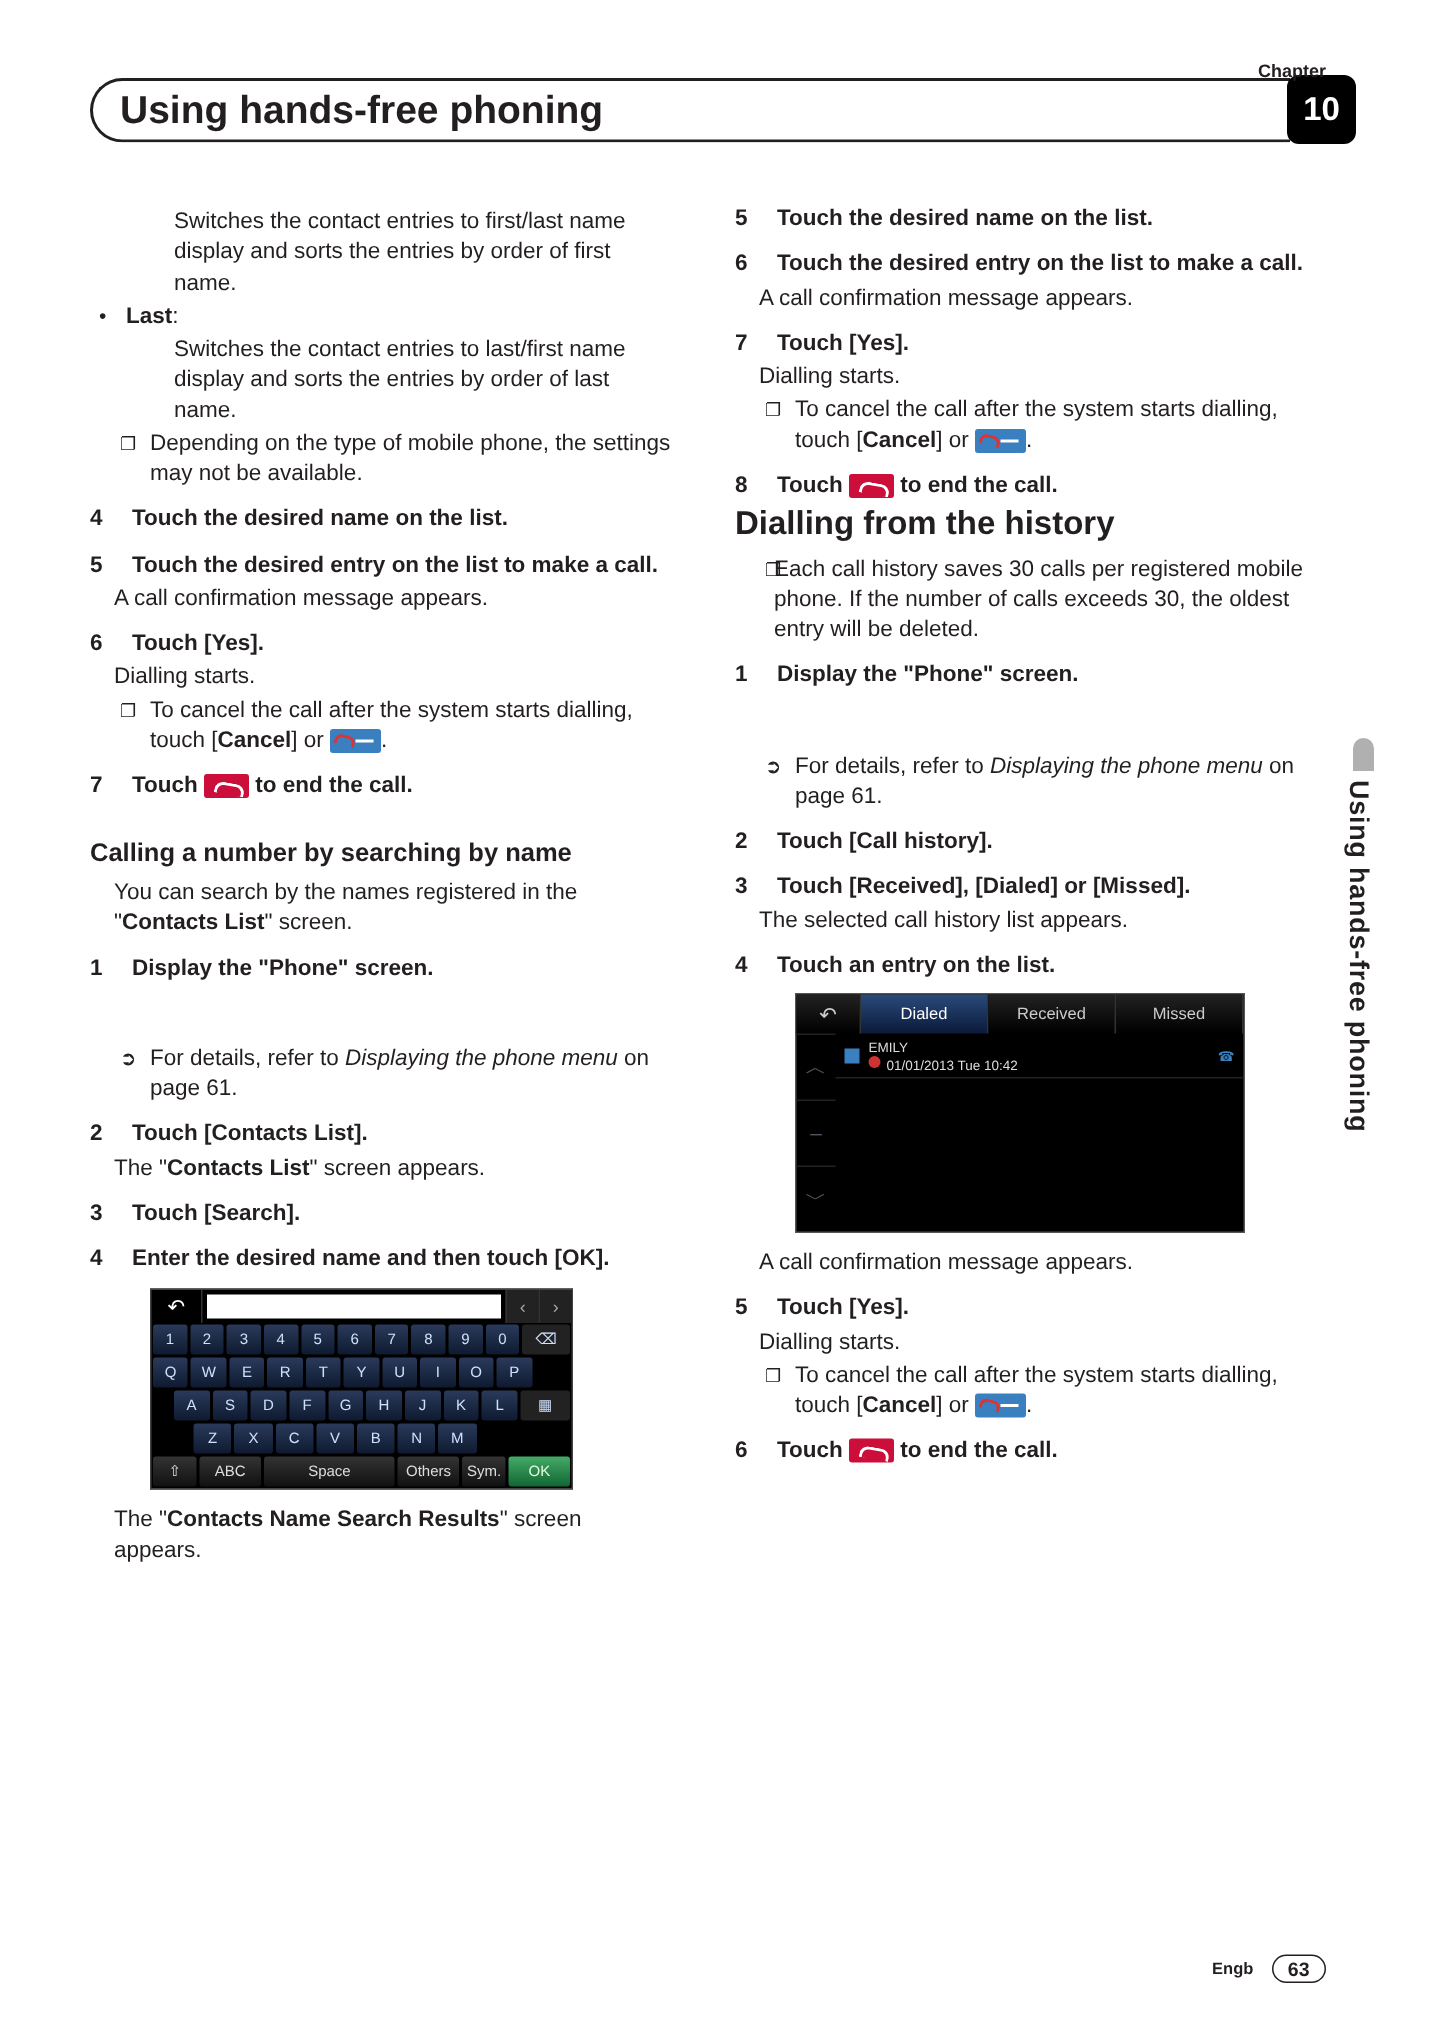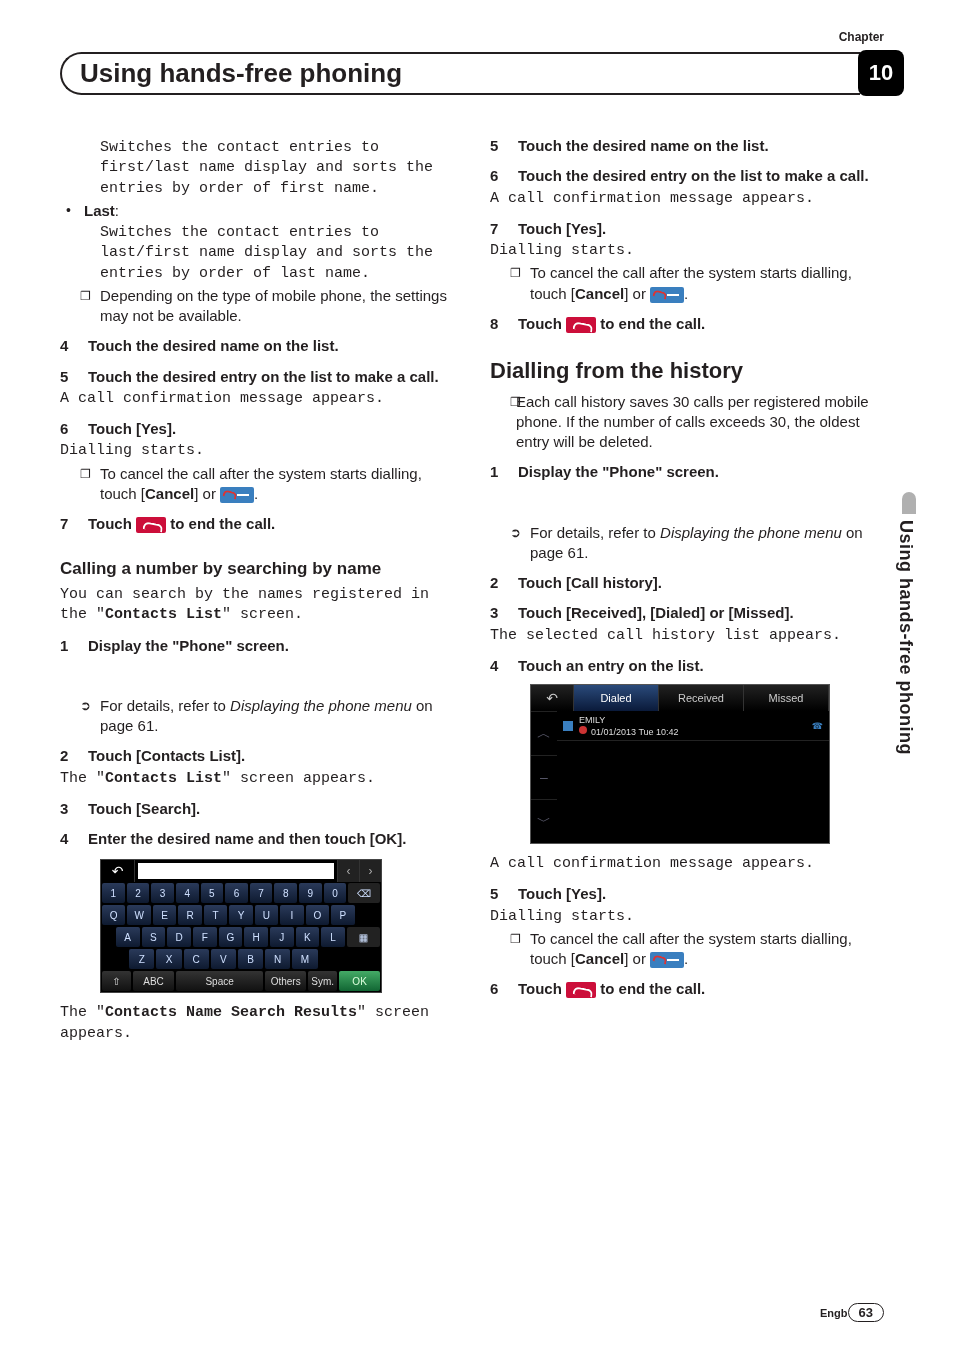--- a/index.html
+++ b/index.html
@@ -5,21 +5,21 @@
   * { box-sizing: border-box; margin: 0; padding: 0; }
   body {
     width: 954px;
     height: 1352px;
     background: #fff;
     font-family: Arial, Helvetica, sans-serif;
     color: #231f20;
     position: relative;
     padding: 40px 50px 30px 60px;
   }
-  .chapter-label { position: absolute; top: 30px; right: 70px; font-size: 12px; font-weight: 700; }
+  .chapter-label { position: absolute; top: 40px; right: 70px; font-size: 12px; font-weight: 700; }
   .header-row { display: flex; align-items: center; margin-top: 10px; margin-bottom: 40px; }
   .title-bar {
     flex: 1;
     border: 2px solid #231f20;
     border-right: none;
     border-radius: 30px 0 0 30px;
     padding: 4px 18px;
     font-size: 26px;
     font-weight: 700;
     background: #fff;
@@ -43,34 +43,34 @@
   }
   .side-tab-stub {
     position: absolute;
     right: 38px; top: 492px;
     width: 14px; height: 22px;
     background: #b0b0b0;
     border-radius: 7px 7px 0 0;
   }
   .columns { display: flex; gap: 30px; }
   .col { width: 400px; font-size: 15px; line-height: 1.35; }
-  .col p { margin: 2px 0; font-family: Liberation Mono, monospace; }
+  .col p { margin: 2px 16px; }
   .indent { padding-left: 40px; }
   .indent-bullet { padding-left: 24px; position: relative; }
   .indent-bullet::before { content: "•"; position: absolute; left: 6px; top: 0; font-size: 14px; }
   .indent-box { padding-left: 40px; position: relative; }
   .indent-box::before { content: "❐"; position: absolute; left: 20px; top: 2px; font-size: 12px; }
   .indent-arrow-sub { padding-left: 40px; position: relative; margin-top: 40px; }
   .indent-arrow-sub::before { content: "➲"; position: absolute; left: 20px; top: 1px; font-size: 13px; }
   .step { display: flex; gap: 12px; margin-top: 10px; font-weight: 700; }
   .step .num { width: 16px; flex-shrink: 0; }
   .step .txt { flex: 1; }
   .body-after-step { margin-left: 0; font-weight: 400; }
   .sub-h { font-size: 17px; font-weight: 700; margin-top: 24px; margin-bottom: 4px; }
-  .section-h { font-size: 22px; font-weight: 700; margin-top: 22px; margin-bottom: 6px; }
+  .section-h { font-size: 22px; font-weight: 700; margin-bottom: 6px; }
   .bold { font-weight: 700; }
   .italic { font-style: italic; }
   .icon-hangup {
     display: inline-block; width: 30px; height: 16px;
     background: #cc0e3a; border-radius: 2px; vertical-align: middle;
     position: relative;
   }
   .icon-hangup::after {
     content: ""; position: absolute; left: 7px; top: 6px;
     width: 16px; height: 6px; border: 2px solid #fff; border-radius: 6px 6px 0 0;
@@ -116,21 +116,21 @@
   .hist-body { flex:1; display:flex; }
   .hist-scroll { width:26px; display:flex; flex-direction:column; }
   .hs-btn { flex:1; color:#556; font-size:14px; display:flex; align-items:center; justify-content:center; border-top:1px solid #222; }
   .hist-list { flex:1; }
   .hist-row { height:30px; border-bottom:1px solid #222; padding:2px 6px; font-size:9px; color:#ddd; display:flex; align-items:center; gap:6px; }
   .hist-row .hicon { width:10px; height:10px; background:#3a7fbf; }
   .hist-row .hicon.red { background:#c33; border-radius:50%; width:8px; height:8px; }
   .hist-mid { display:flex; flex-direction:column; }
   .hist-phone { color:#3a7fbf; font-size:9px; }
 
-  .footer { position:absolute; bottom:30px; right:70px; display:flex; align-items:center; }
+  .footer { position:absolute; bottom:30px; right:70px; display:flex; align-items:center; gap:12px; }
   .footer .lang { font-size:11px; font-weight:700; }
   .footer .pnum { border:1.5px solid #231f20; border-radius:14px; padding:1px 10px; font-size:13px; font-weight:700; }
 </style>
 </head>
 <body>
 
 <div class="chapter-label">Chapter</div>
 
 <div class="header-row">
   <div class="title-bar">Using hands-free phoning</div>

